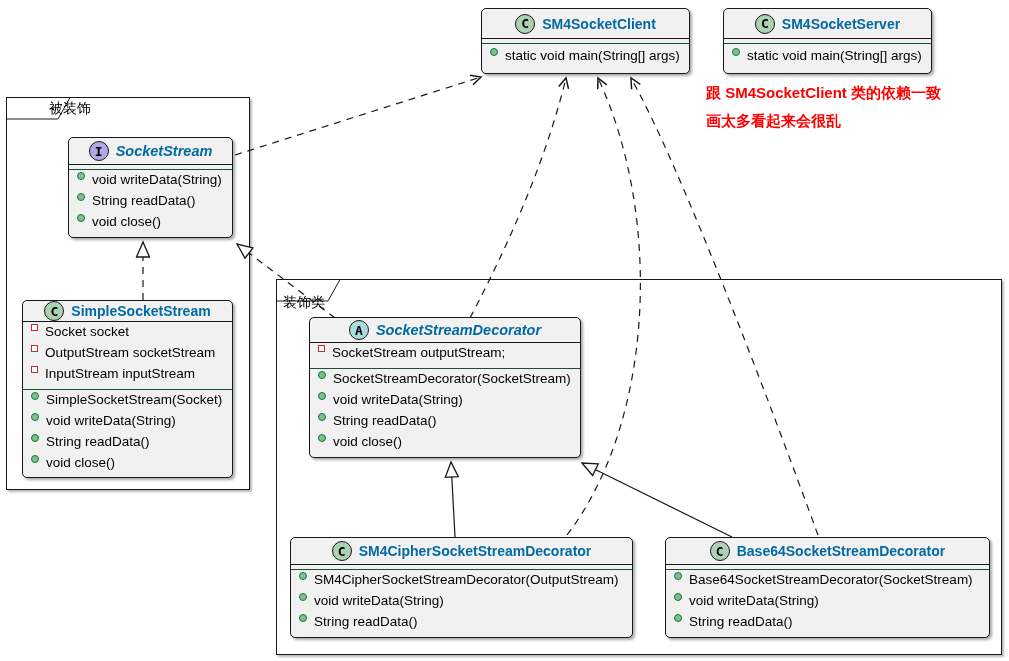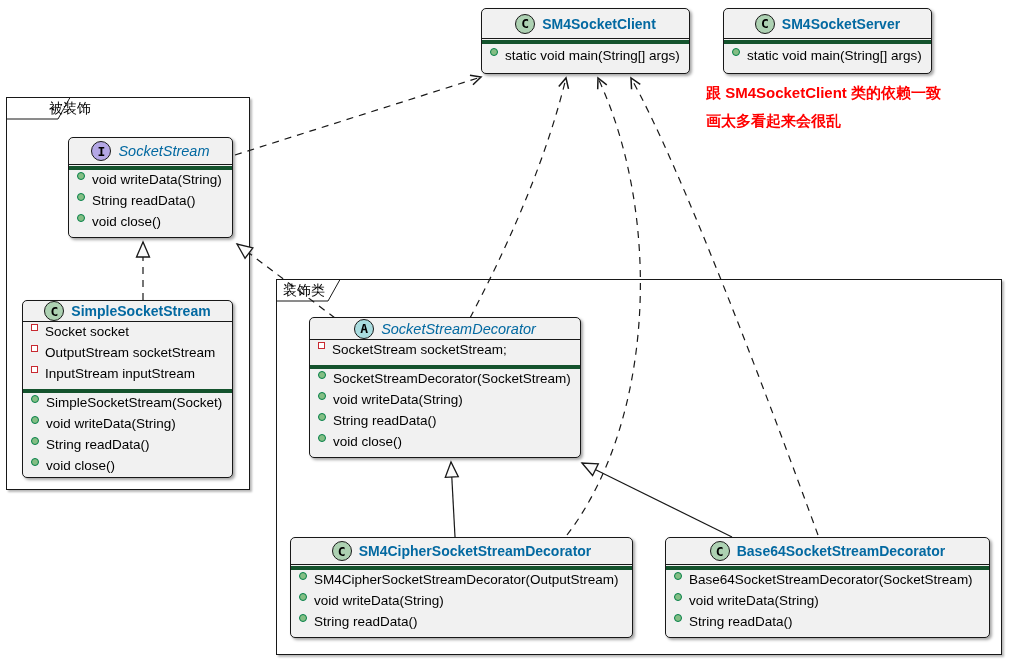--- a/index.html
+++ b/index.html
@@ -13,28 +13,28 @@
 
   
   #arrows { position:absolute; left:0; top:0; z-index:3; pointer-events:none; }
 
   
   .cls { position:absolute; background:#F1F1F1; border:1px solid #181818; border-radius:5px;
          z-index:5; box-shadow:2px 2px 3px rgba(0,0,0,0.35); display:flex; flex-direction:column; }
   .cls-header { height:30px; border-bottom:1px solid #181818; display:flex; align-items:center;
                 justify-content:center; gap:7px; }
   .cls-title { font-size:14px; font-weight:bold; color:#0369a1; white-space:nowrap; }
-  .cls-title.it { font-style:italic; font-weight:normal; font-size:14.5px; }
+  .cls-title.it { font-style:italic; font-weight:bold; font-size:14.5px; }
   .stereo { width:20px; height:20px; border-radius:50%; border:1px solid #181818;
             display:flex; align-items:center; justify-content:center;
             font-family:"DejaVu Sans Mono", monospace; font-weight:bold; font-size:13px; color:#000; flex:0 0 20px; }
   .stereo.c { background:#ADD1B2; }
   .stereo.i { background:#B4A7E5; }
   .stereo.a { background:#A9DCDF; }
-  .cls-fields { border-bottom:4px solid #14532d; padding:2px 0; }
+  .cls-fields { border-bottom:1px solid #14532d; padding:2px 0; }
   .cls-fields.empty { padding:0; height:5px; }
   .cls-methods { padding:2px 0; flex:1; display:flex; flex-direction:column; justify-content:center; }
   .member { height:21px; display:flex; align-items:flex-start; gap:7px; padding-left:8px; }
   .member .m-text { font-size:13.5px; color:#000; white-space:nowrap; }
   .m-icon { flex:0 0 auto; }
   .m-icon.method { width:8px; height:8px; border-radius:50%; background:#84BE84; border:1px solid #038048; }
   .m-icon.field  { width:7px; height:7px; background:#ffffff; border:1px solid #C82930; }
 
   
   .note { position:absolute; left:706px; top:79px; z-index:6; color:#FF0000; font-size:15px;
@@ -42,21 +42,21 @@
 </style>
 </head>
 <body>
 
 <div id="canvas">
 
   <div class="pkg" style="left:6px; top:97px; width:244px; height:393px;"></div>
   <span class="pkg-label" style="left:13px; top:100px;margin-left:36px;">被装饰</span>
 
   <div class="pkg" style="left:276px; top:279px; width:726px; height:376px;"></div>
-  <span class="pkg-label" style="left:283px; top:282px;">装饰类</span>
+  <span class="pkg-label" style="left:283px; top:294px;">装饰类</span>
 
   <svg id="arrows" width="1009" height="661">
     <defs>
       <marker id="vhead" markerUnits="userSpaceOnUse" markerWidth="16" markerHeight="16" refX="12" refY="7" orient="auto">
         <path d="M2,2 L12,7 L2,12" fill="none" stroke="#181818" stroke-width="1.5"></path>
       </marker>
       <marker id="tri" markerUnits="userSpaceOnUse" markerWidth="20" markerHeight="18" refX="17" refY="8" orient="auto">
         <path d="M17,8 L2,1.5 L2,14.5 Z" fill="#FBFBFB" stroke="#181818" stroke-width="1.3"></path>
       </marker>
     </defs>
@@ -171,21 +171,21 @@
   </div>
 
   <div class="cls" style="left:309px; top:317px; width:272px; height:141px;">
     <div class="cls-header">
       <span class="stereo a">A</span>
       <span class="cls-title it">SocketStreamDecorator</span>
     </div>
     <div class="cls-fields">
       <div class="member">
         <span class="m-icon field"></span>
-        <span class="m-text">SocketStream socketStream;</span>
+        <span class="m-text">SocketStream outputStream;</span>
       </div>
     </div>
     <div class="cls-methods">
       <div class="member">
         <span class="m-icon method"></span>
         <span class="m-text">SocketStreamDecorator(SocketStream)</span>
       </div>
       <div class="member">
         <span class="m-icon method"></span>
         <span class="m-text">void writeData(String)</span>

